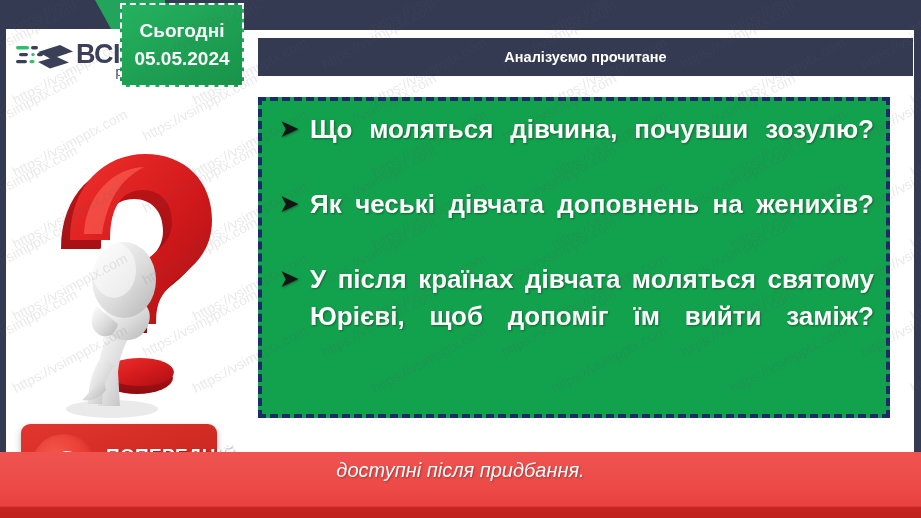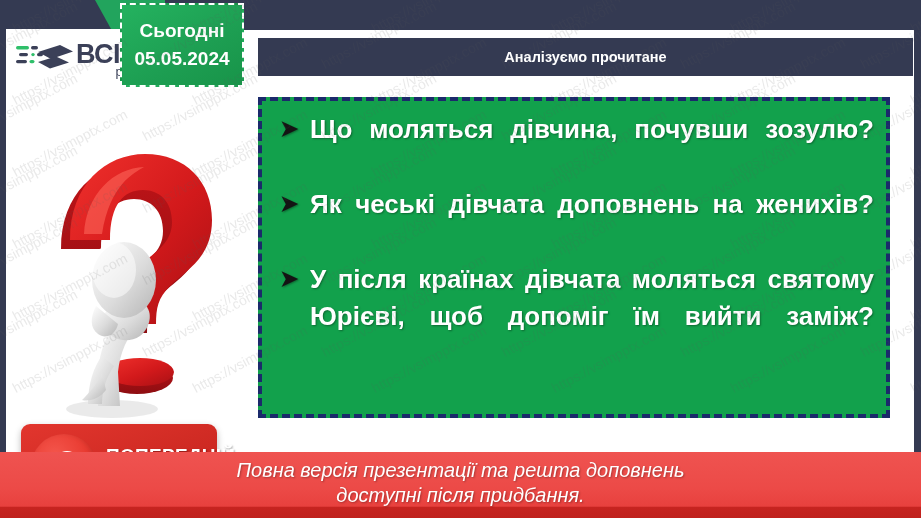--- a/index.html
+++ b/index.html
@@ -276,21 +276,20 @@
       </svg>
     </span>
     <span class="preview-text">
       <span style="display:block">ПОПЕРЕДНІЙ</span>
       <span style="display:block">ПЕРЕГЛЯД</span>
     </span>
   </div>
 
   <div class="bottom-banner">
     <span class="bb-text">
-      <span style="display:block">Повна версія презентації та решта доповнень</span>
       <span style="display:block">доступні після придбання.</span>
     </span>
   </div>
 
   <div class="watermark" id="wm-layer">
       <div class="wm-row" style="margin-top: -10px; margin-left: -20px;"><span class="wm">https://vsimpptx.com</span><span class="wm">https://vsimpptx.com</span><span class="wm">https://vsimpptx.com</span><span class="wm">https://vsimpptx.com</span><span class="wm">https://vsimpptx.com</span><span class="wm">https://vsimpptx.com</span></div>
       <div class="wm-row" style="margin-top: 18px; margin-left: -70px;"><span class="wm">https://vsimpptx.com</span><span class="wm">https://vsimpptx.com</span><span class="wm">https://vsimpptx.com</span><span class="wm">https://vsimpptx.com</span><span class="wm">https://vsimpptx.com</span><span class="wm">https://vsimpptx.com</span></div>
       <div class="wm-row" style="margin-top: 18px; margin-left: -20px;"><span class="wm">https://vsimpptx.com</span><span class="wm">https://vsimpptx.com</span><span class="wm">https://vsimpptx.com</span><span class="wm">https://vsimpptx.com</span><span class="wm">https://vsimpptx.com</span><span class="wm">https://vsimpptx.com</span></div>
       <div class="wm-row" style="margin-top: 18px; margin-left: -70px;"><span class="wm">https://vsimpptx.com</span><span class="wm">https://vsimpptx.com</span><span class="wm">https://vsimpptx.com</span><span class="wm">https://vsimpptx.com</span><span class="wm">https://vsimpptx.com</span><span class="wm">https://vsimpptx.com</span></div>
       <div class="wm-row" style="margin-top: 18px; margin-left: -20px;"><span class="wm">https://vsimpptx.com</span><span class="wm">https://vsimpptx.com</span><span class="wm">https://vsimpptx.com</span><span class="wm">https://vsimpptx.com</span><span class="wm">https://vsimpptx.com</span><span class="wm">https://vsimpptx.com</span></div>

